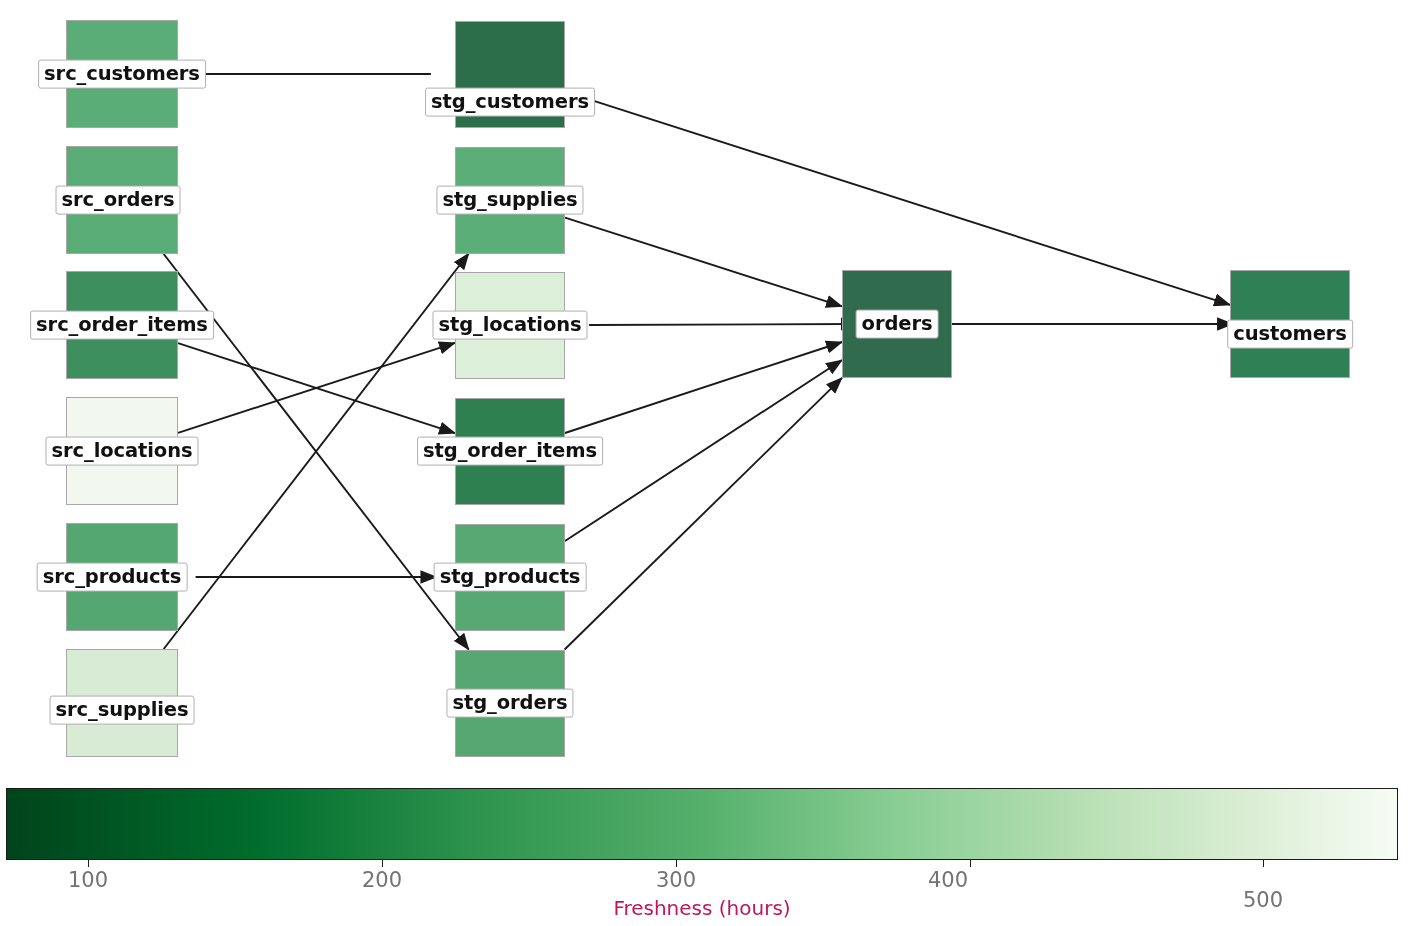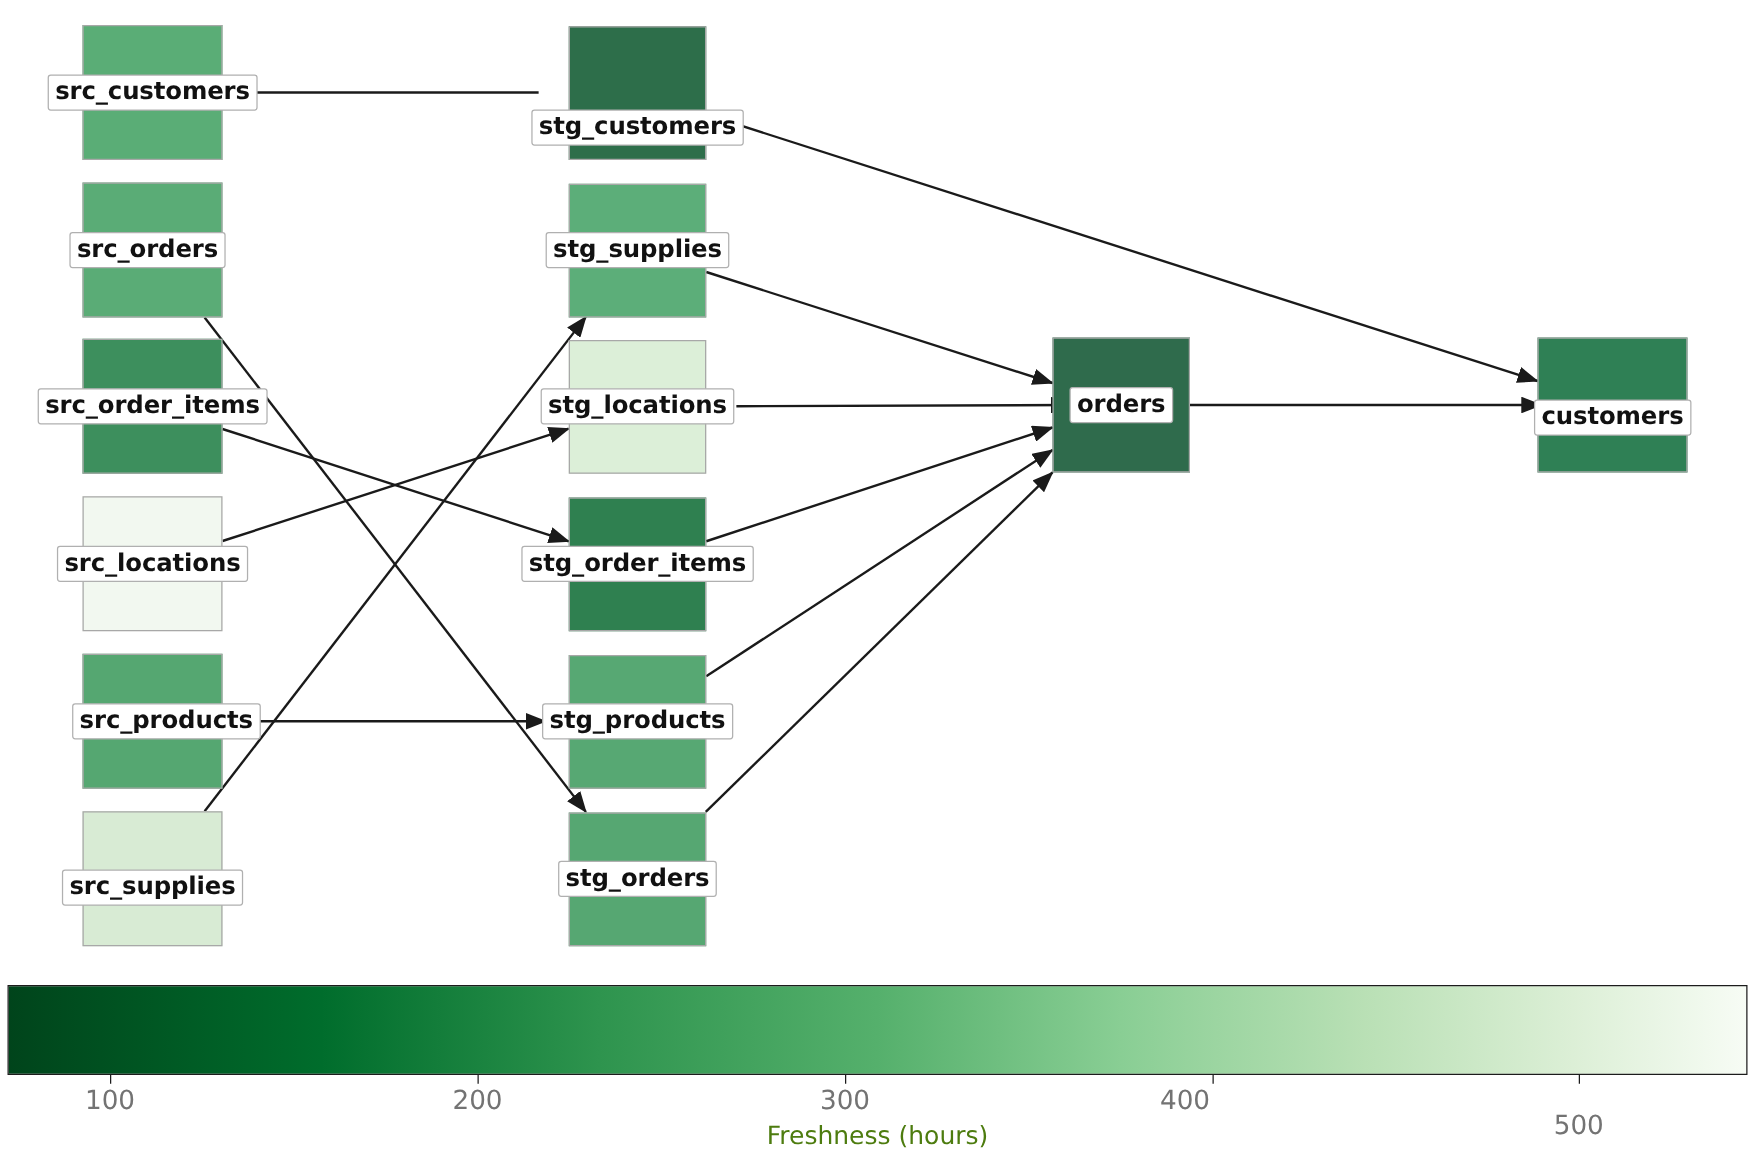--- a/index.html
+++ b/index.html
@@ -31,21 +31,21 @@
     width:100%;height:100%;box-sizing:border-box;
     border:1.6px solid #1c1c1c;
   }
   .cb-tick{position:absolute;top:860px;width:1px;height:7px;background:#1c1c1c;}
   .cb-ticklabel{
     position:absolute;top:868px;transform:translateX(-50%);
     font-size:21px;color:#737373;white-space:nowrap;
   }
   #cb-axislabel{
     position:absolute;top:896px;left:702px;transform:translateX(-50%);
-    font-size:20px;color:#4d7c0f;white-space:nowrap;
+    font-size:20px;color:#be185d;white-space:nowrap;
   }
 </style>
 </head>
 <body>
 
 <div id="stage">
 
   <svg id="edges" viewBox="0 0 1410 926" xmlns="http://www.w3.org/2000/svg">
     <defs>
       <marker id="arrowhead" markerWidth="9" markerHeight="7" refX="8.4" refY="3.5" orient="auto" markerUnits="strokeWidth">
@@ -83,21 +83,21 @@
       <div class="node" style="left: 455px; top: 523.5px; width: 110px; height: 107px; background: rgb(87, 168, 115);"></div>
       <div class="node" style="left: 455px; top: 649.5px; width: 110px; height: 107px; background: rgb(86, 167, 114);"></div>
       <div class="node" style="left: 842px; top: 270px; width: 110px; height: 108px; background: rgb(47, 107, 76);"></div>
       <div class="node" style="left: 1230px; top: 270px; width: 120px; height: 108px; background: rgb(47, 128, 85);"></div>
     </div>
   <div id="labels">
       <div class="node-label" style="left: 122px; top: 74px;">src_customers</div>
       <div class="node-label" style="left: 118px; top: 200px;">src_orders</div>
       <div class="node-label" style="left: 122px; top: 325px;">src_order_items</div>
       <div class="node-label" style="left: 122px; top: 451px;">src_locations</div>
-      <div class="node-label" style="left: 133px; top: 577px;">src_products</div>
+      <div class="node-label" style="left: 112px; top: 577px;">src_products</div>
       <div class="node-label" style="left: 122px; top: 662px; margin-top: 48px;">src_supplies</div>
       <div class="node-label" style="left: 510px; top: 74px; margin-top: 28px;">stg_customers</div>
       <div class="node-label" style="left: 510px; top: 200px;">stg_supplies</div>
       <div class="node-label" style="left: 510px; top: 325px;">stg_locations</div>
       <div class="node-label" style="left: 510px; top: 451px;">stg_order_items</div>
       <div class="node-label" style="left: 510px; top: 577px;">stg_products</div>
       <div class="node-label" style="left: 510px; top: 703px;">stg_orders</div>
       <div class="node-label" style="left: 897px; top: 324px;">orders</div>
       <div class="node-label" style="left: 1290px; top: 334px;">customers</div>
     </div>

